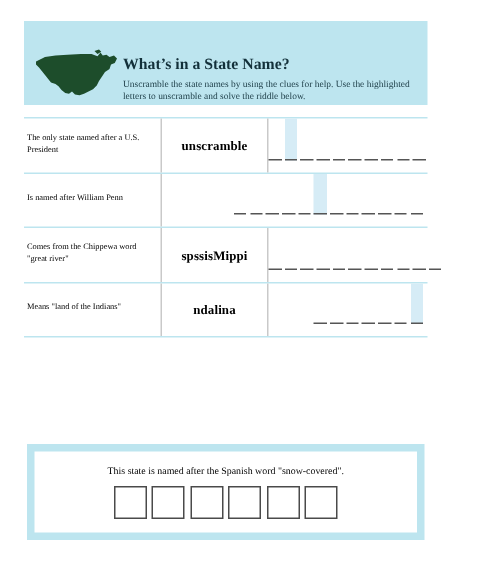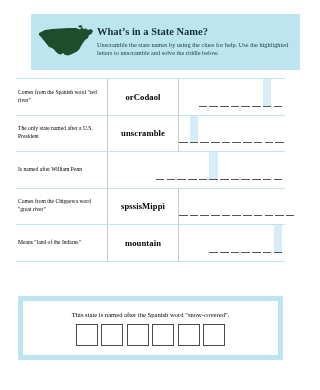--- a/index.html
+++ b/index.html
@@ -23,23 +23,22 @@
 
   
   .header-banner {
     position: absolute;
     left: 16px;
     top: 14px;
     width: 269px;
     height: 56px;
     background: #bde5ef;
     display: flex;
-    align-items: center;
-    box-sizing: border-box;
-    margin-left: 15px;
+    align-items: flex-end;
+    box-sizing: border-box;
   }
   .map-wrap {
     width: 66px;
     flex: 0 0 66px;
     display: flex;
     align-items: center;
     justify-content: center;
     padding-left: 4px;
     box-sizing: border-box;
   }
@@ -206,40 +205,20 @@
     </div>
     <div class="header-text">
       <p class="header-title">What’s in a State Name?</p>
       <p class="header-sub">Unscramble the state names by using the clues for help. Use the highlighted letters to unscramble and solve the riddle below.</p>
     </div>
   </div>
 
   <div class="table" id="table-root">
       <div class="row">
         <div class="cell-clue">
-          <span class="clue-text">Comes from the Spanish word "red river"</span>
-        </div>
-        <div class="cell-word">
-          <span class="word-text">orCodaol</span>
-        </div>
-        <div class="cell-blanks">
-          <div class="blanks">
-            <span class="blank"></span>
-            <span class="blank"></span>
-            <span class="blank"></span>
-            <span class="blank"></span>
-            <span class="blank"></span>
-            <span class="blank"></span>
-            <span class="blank hl"></span>
-            <span class="blank"></span>
-          </div>
-        </div>
-      </div>
-      <div class="row">
-        <div class="cell-clue">
           <span class="clue-text">The only state named after a U.S. President</span>
         </div>
         <div class="cell-word">
           <span class="word-text">unscramble</span>
         </div>
         <div class="cell-blanks">
           <div class="blanks">
             <span class="blank"></span>
             <span class="blank hl"></span>
             <span class="blank"></span>
@@ -295,21 +274,21 @@
             <span class="blank"></span>
             <span class="blank"></span>
           </div>
         </div>
       </div>
       <div class="row">
         <div class="cell-clue">
           <span class="clue-text">Means "land of the Indians"</span>
         </div>
         <div class="cell-word">
-          <span class="word-text">mountain</span>
+          <span class="word-text">ndalina</span>
         </div>
         <div class="cell-blanks">
           <div class="blanks">
             <span class="blank"></span>
             <span class="blank"></span>
             <span class="blank"></span>
             <span class="blank"></span>
             <span class="blank"></span>
             <span class="blank"></span>
             <span class="blank hl"></span>

